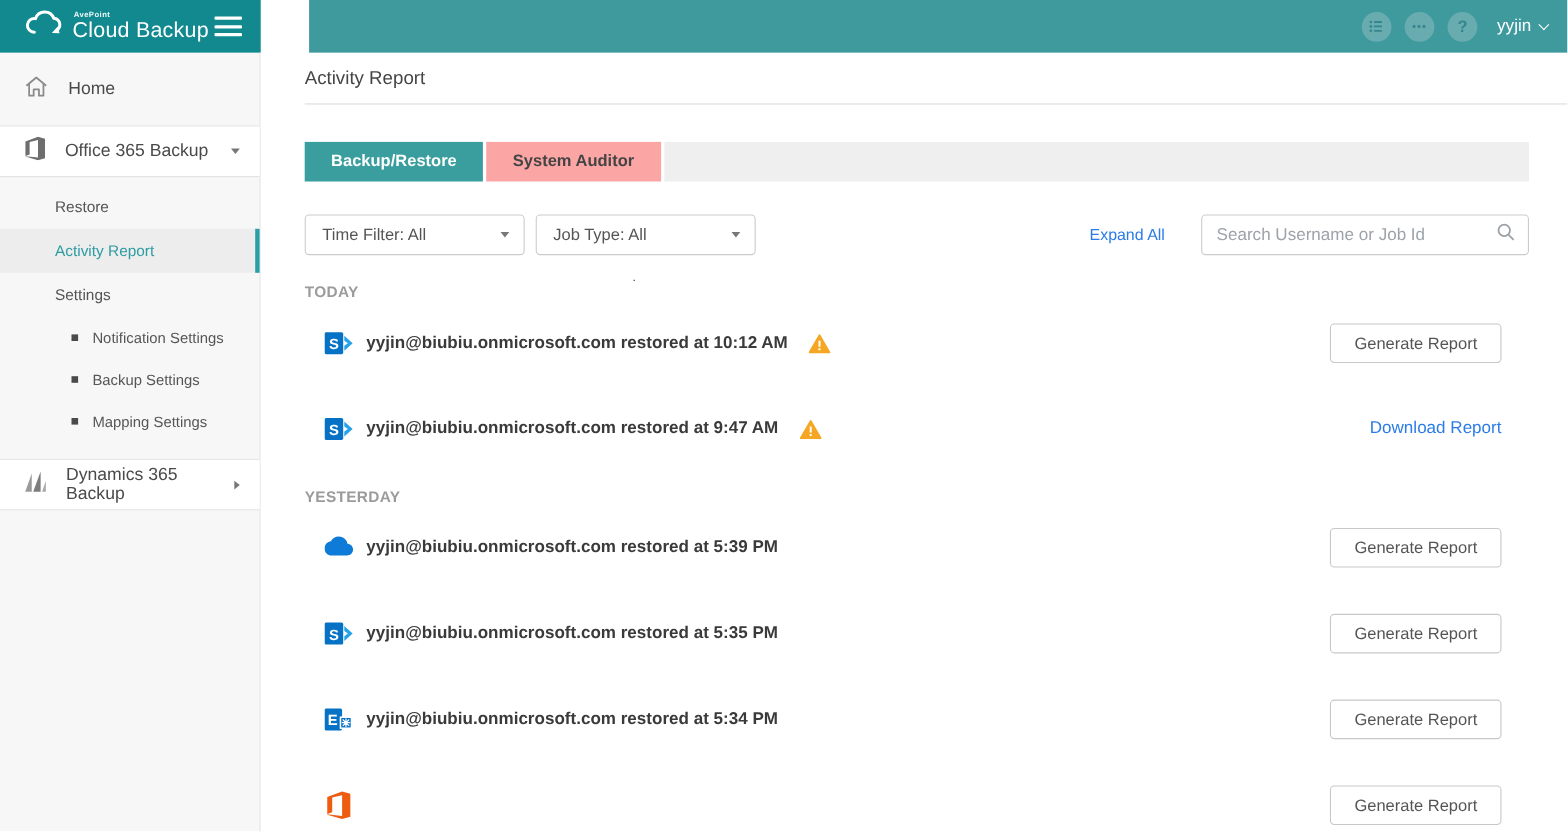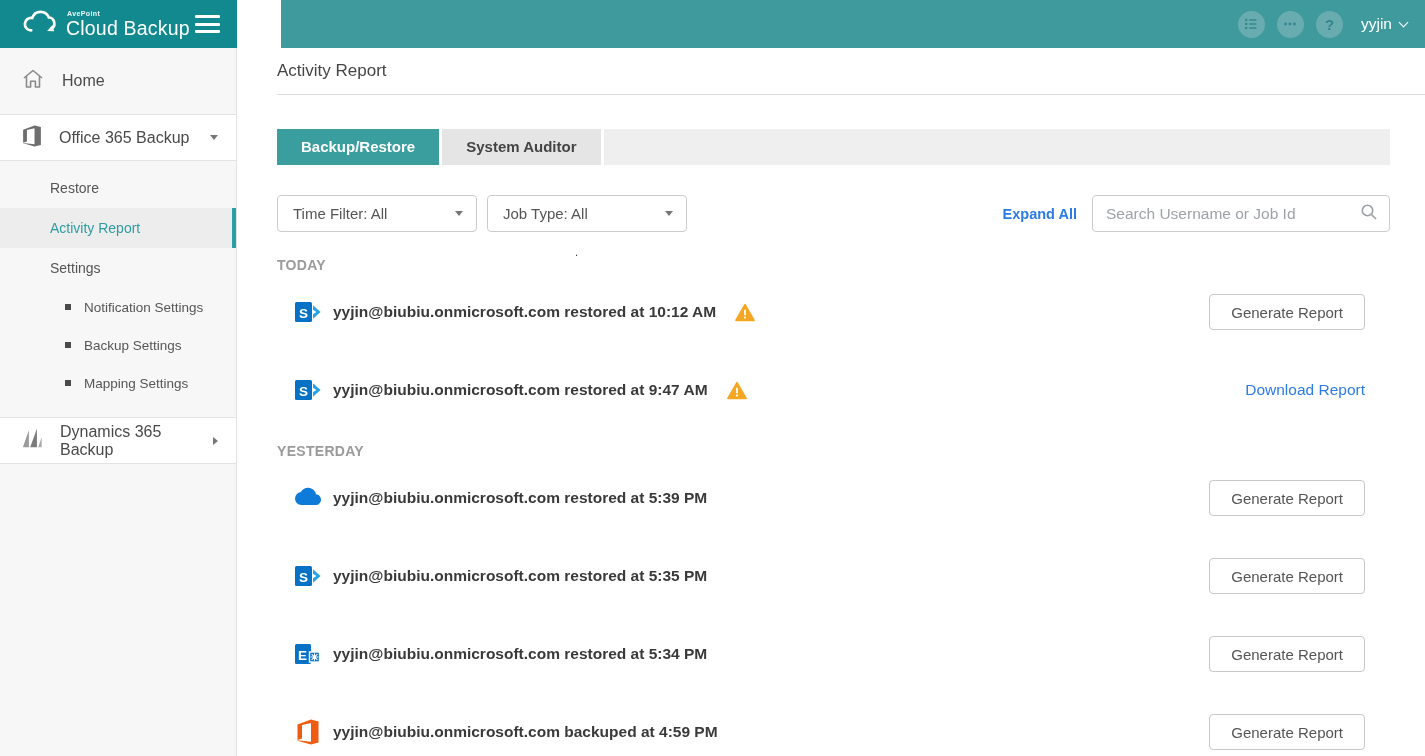--- a/index.html
+++ b/index.html
@@ -39,28 +39,28 @@
   .sub-item.bullet { padding-left:65px; font-size:13.5px; height:38px; color:#565656; }
   .bullet-sq { width:6px; height:6px; background:#4a4a4a; margin-right:13px; flex:none; }
 
   
   .main { flex:1; position:relative; background:#fff; min-width:0; }
   .title-wrap { height:46px; display:flex; align-items:center; padding-left:40px; font-size:17px; color:#454545; }
   .divider { margin-left:40px; height:1px; background:#dcdcdc; }
   .stray-dot { position:absolute; left:338px; top:198px; font-size:11px; color:#333; }
 
   .tabs { margin:34px 35px 0 40px; height:36px; display:flex;font-weight:bold; }
-  .tab { padding:0 24px; line-height:36px; font-size:15px; color:#444; background:#e5e5e5; margin-right:3px; cursor:pointer; white-space:nowrap; }
+  .tab { padding:0 24px; line-height:36px; font-size:15px; color:#444; background:#fca5a5; margin-right:3px; cursor:pointer; white-space:nowrap; }
   .tab.active { background:#3A9E9E; color:#fff; }
   .tab-fill { flex:1; background:#efefef; }
 
   .filter-row { margin:30px 35px 0 40px; display:flex; align-items:center; }
   .dropdown { width:200px; height:37px; border:1px solid #ccc; border-radius:4px; background:#fff; display:flex; align-items:center; justify-content:space-between; padding:0 13px 0 15px; font-size:15px; color:#555; margin-right:10px; cursor:pointer; }
   .spacer { flex:1; }
-  .expand-link { color:#2B7CE6; font-size:14.5px; text-decoration:none; margin-right:15px; white-space:nowrap;font-weight:bold; }
+  .expand-link { color:#2B7CE6; font-size:14.5px; text-decoration:none; margin-right:33px; white-space:nowrap; }
   .search-box { width:298px; height:37px; border:1px solid #ccc; border-radius:4px; background:#fff; display:flex; align-items:center; padding:0 11px 0 13px; }
   .search-box input { border:none; outline:none; flex:1; min-width:0; font-size:15.5px; color:#444; font-family:inherit; background:transparent; }
   .search-box input::placeholder { color:#9da3a8; }
 
   .groups { margin:0 60px 0 40px; }
   .group-label { margin-top:25px; height:16px; font-size:14px; font-weight:bold; color:#9b9b9b; letter-spacing:.3px; }
   .group:nth-of-type(2) .group-label { margin-top:14px; }
   .arow { height:78px; display:flex; align-items:center; }
   .svc-icon { width:26px; height:26px; margin:0 12px 0 18px; flex:none; }
   .svc-icon svg { display:block; width:26px; height:26px; }
@@ -288,20 +288,19 @@
               </span>
               <span class="arow-text">yyjin@biubiu.onmicrosoft.com restored at 5:34 PM</span>
               <div class="arow-action"><button class="gen-btn">Generate Report</button></div>
             </div>
             <div class="arow">
               <span class="svc-icon">
                 <svg viewBox="0 0 26 26">
                   <path d="M23.5 2.5 L23.5 23.5 L16 25.5 L2.5 21.7 L2.5 21.3 L16 22.8 L16 3.9 L7 6 L7 19.5 L2.5 21 L2.5 5.5 L16 .5 Z" fill="#EE5C11"></path>
                 </svg>
               </span>
-              <span class="arow-text">yyjin@biubiu.onmicrosoft.com backuped at 4:59 PM</span>
               <div class="arow-action"><button class="gen-btn">Generate Report</button></div>
             </div>
           </div>
         </div>
     </div>
   </div>
 </div>
 
 </body></html>

